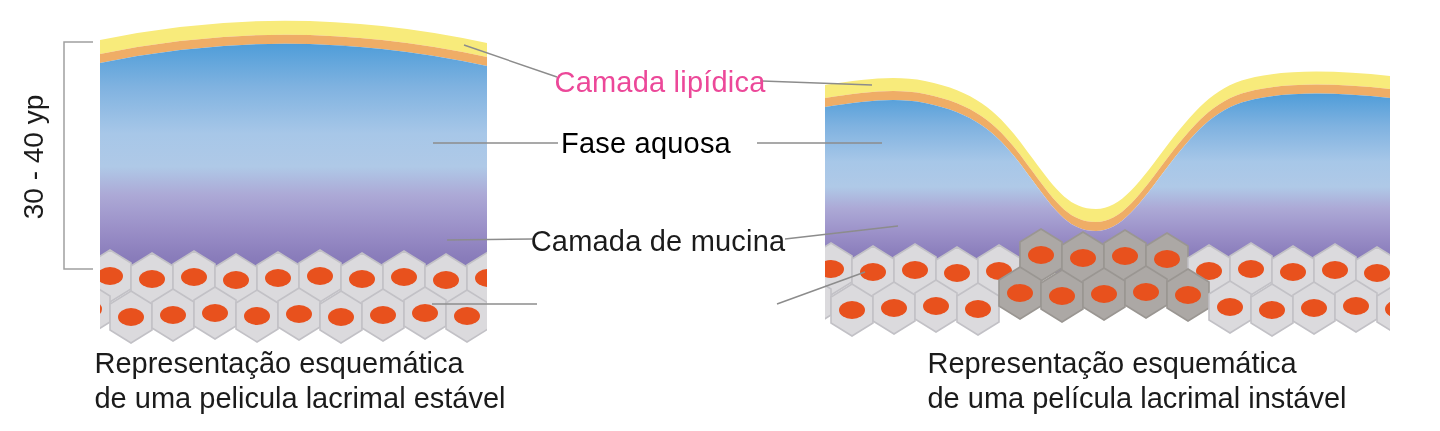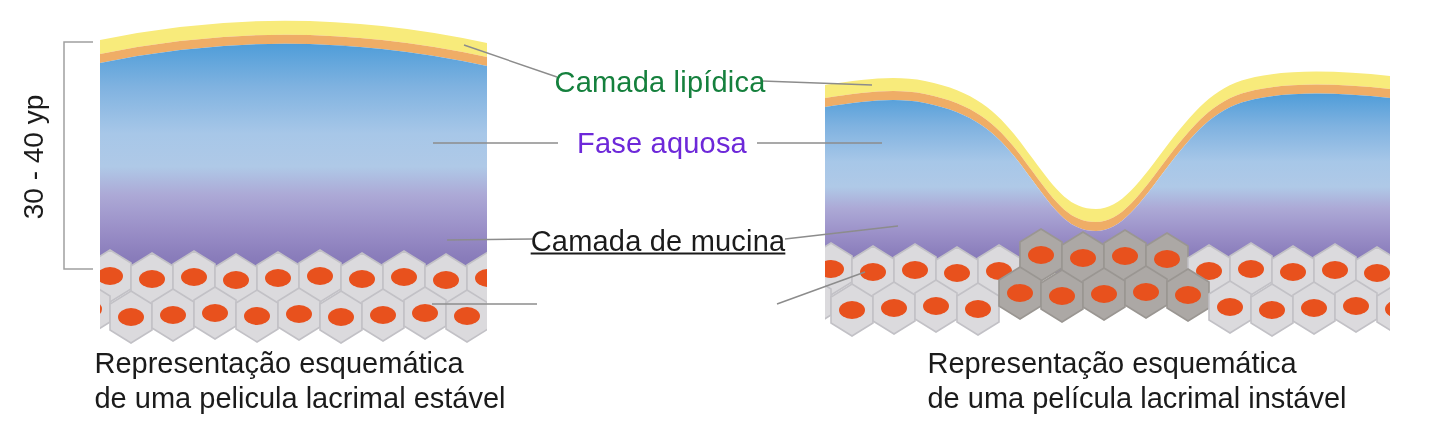--- a/index.html
+++ b/index.html
@@ -189,23 +189,23 @@
     <line x1="433" y1="143" x2="558" y2="143" stroke-width="1.4" stroke="#8C8C8C"></line>
     <line x1="757" y1="143" x2="882" y2="143" stroke-width="1.4" stroke="#8C8C8C"></line>
     <line x1="447" y1="240" x2="533" y2="239" stroke-width="1.4" stroke="#8C8C8C"></line>
     <line x1="785" y1="239" x2="898" y2="226" stroke-width="1.4" stroke="#8C8C8C"></line>
     <line x1="432" y1="304" x2="537" y2="304" stroke-width="1.4" stroke="#8C8C8C"></line>
     <line x1="777" y1="304" x2="865" y2="272" stroke-width="1.4" stroke="#8C8C8C"></line>
   </svg>
 
   <div class="bracket-label" style="color: rgb(27, 27, 27);">30 - 40 yp</div>
 
-  <div class="lbl" style="left: 660px; top: 82px; color: #15803d;">Camada lipídica</div>
-  <div class="lbl" style="left: 662px; top: 143px; color: #6d28d9;">Fase aquosa</div>
-  <div class="lbl" style="left: 658px; top: 241px; color: rgb(27, 27, 27); text-decoration: underline;">Camada de mucina</div>
+  <div class="lbl" style="left: 660px; top: 82px; color: #ec4899;">Camada lipídica</div>
+  <div class="lbl" style="left: 646px; top: 143px; color: #000000;">Fase aquosa</div>
+  <div class="lbl" style="left: 658px; top: 241px; color: rgb(27, 27, 27);">Camada de mucina</div>
 
   <div class="caption" style="left: 300px; color: rgb(27, 27, 27);">
     <div>Representação esquemática</div>
     <div>de uma pelicula lacrimal estável</div>
   </div>
   <div class="caption" style="left: 1137px; color: rgb(27, 27, 27);">
     <div>Representação esquemática</div>
     <div>de uma película lacrimal instável</div>
   </div>
 

